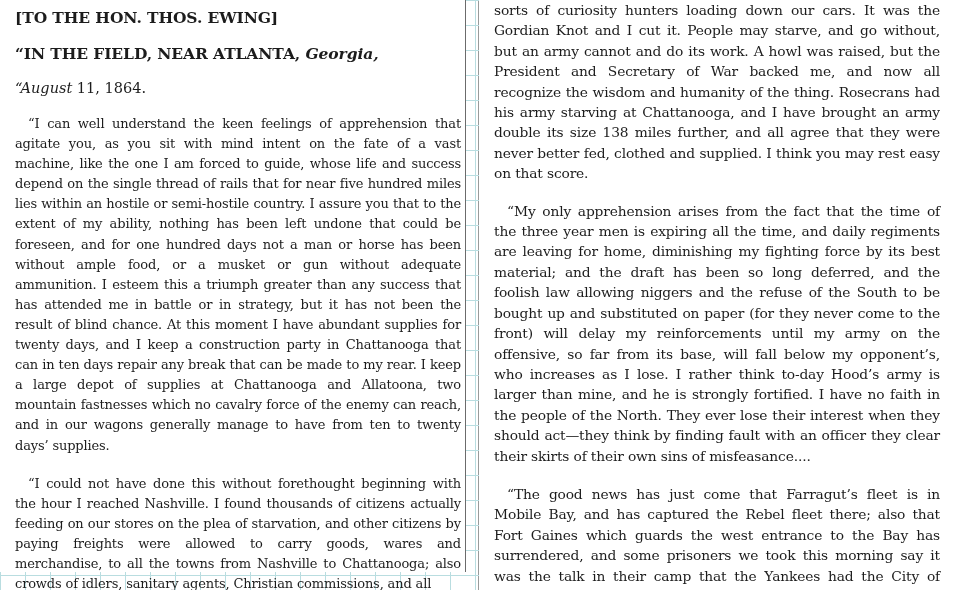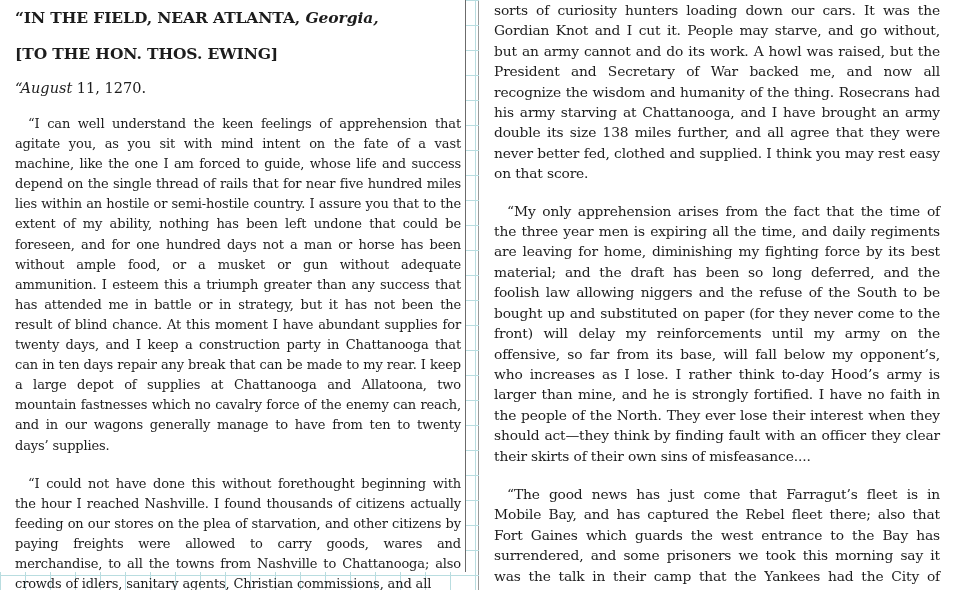--- a/index.html
+++ b/index.html
@@ -42,26 +42,26 @@
     text-align: justify; letter-spacing: -0.15px;
   }
   p.indent { text-indent: 13px; }
   .page-right p.body { font-size: 13.8px; line-height: 20.4px; }
   .page-right p.first { margin-top: 0; margin-bottom: 17px; }
 </style>
 </head>
 <body>
 
 <div class="page page-left">
+  <div class="head">[TO THE HON. THOS. EWING]</div>
   <div class="head">
     <span>“IN THE FIELD, NEAR ATLANTA, </span><span class="it">Georgia,</span>
   </div>
-  <div class="head">[TO THE HON. THOS. EWING]</div>
   <div class="dateline">
-    <span class="it">“August</span><span> 11, 1270.</span>
+    <span class="it">“August</span><span> 11, 1864.</span>
   </div>
   <p class="body indent">“I can well understand the keen feelings of apprehension that agitate you, as you sit with mind intent on the fate of a vast machine, like the one I am forced to guide, whose life and success depend on the single thread of rails that for near five hundred miles lies within an hostile or semi-hostile country. I assure you that to the extent of my ability, nothing has been left undone that could be foreseen, and for one hundred days not a man or horse has been without ample food, or a musket or gun without adequate ammunition. I esteem this a triumph greater than any success that has attended me in battle or in strategy, but it has not been the result of blind chance. At this moment I have abundant supplies for twenty days, and I keep a construction party in Chattanooga that can in ten days repair any break that can be made to my rear. I keep a large depot of supplies at Chattanooga and Allatoona, two mountain fastnesses which no cavalry force of the enemy can reach, and in our wagons generally manage to have from ten to twenty days’ supplies.</p>
   <p class="body indent">“I could not have done this without forethought beginning with the hour I reached Nashville. I found thousands of citizens actually feeding on our stores on the plea of starvation, and other citizens by paying freights were allowed to carry goods, wares and merchandise, to all the towns from Nashville to Chattanooga; also crowds of idlers, sanitary agents, Christian commissions, and all</p>
 </div>
 
 <div class="page page-right">
   <p class="body first">sorts of curiosity hunters loading down our cars. It was the Gordian Knot and I cut it. People may starve, and go without, but an army cannot and do its work. A howl was raised, but the President and Secretary of War backed me, and now all recognize the wisdom and humanity of the thing. Rosecrans had his army starving at Chattanooga, and I have brought an army double its size 138 miles further, and all agree that they were never better fed, clothed and supplied. I think you may rest easy on that score.</p>
   <p class="body indent">“My only apprehension arises from the fact that the time of the three year men is expiring all the time, and daily regiments are leaving for home, diminishing my fighting force by its best material; and the draft has been so long deferred, and the foolish law allowing niggers and the refuse of the South to be bought up and substituted on paper (for they never come to the front) will delay my reinforcements until my army on the offensive, so far from its base, will fall below my opponent’s, who increases as I lose. I rather think to-day Hood’s army is larger than mine, and he is strongly fortified. I have no faith in the people of the North. They ever lose their interest when they should act—they think by finding fault with an officer they clear their skirts of their own sins of misfeasance....</p>
   <p class="body indent">“The good news has just come that Farragut’s fleet is in Mobile Bay, and has captured the Rebel fleet there; also that Fort Gaines which guards the west entrance to the Bay has surrendered, and some prisoners we took this morning say it was the talk in their camp that the Yankees had the City of Mobile. So all is coming round well, only we should not relax our energies or be deluded by any false hope of a speedy end to this war, which we did not begin, but which we must fight to the end, be it when it may...</p>
 </div>

